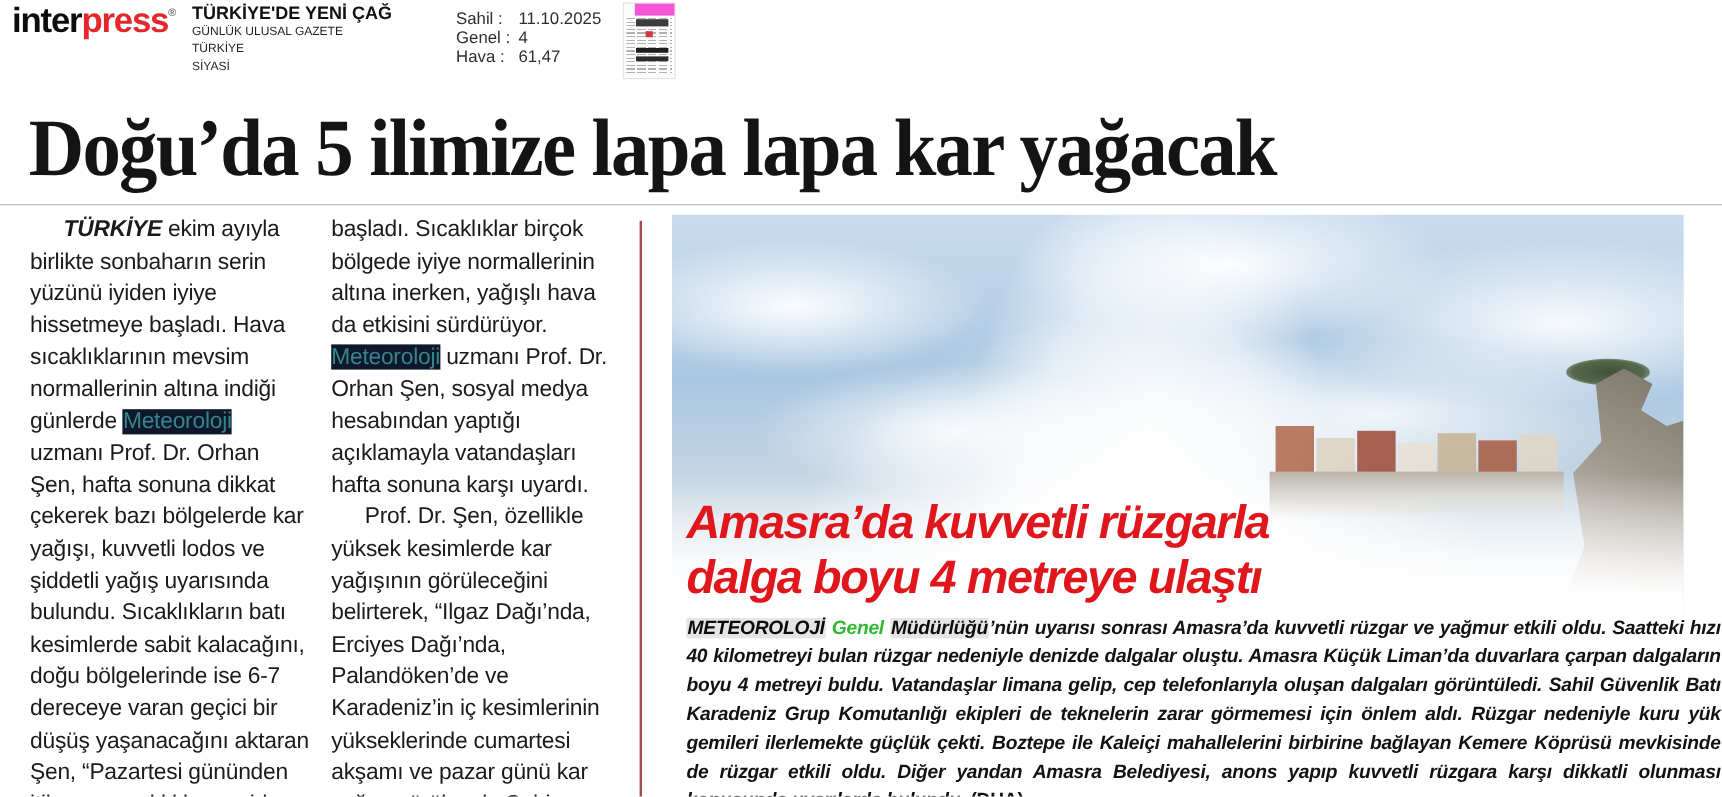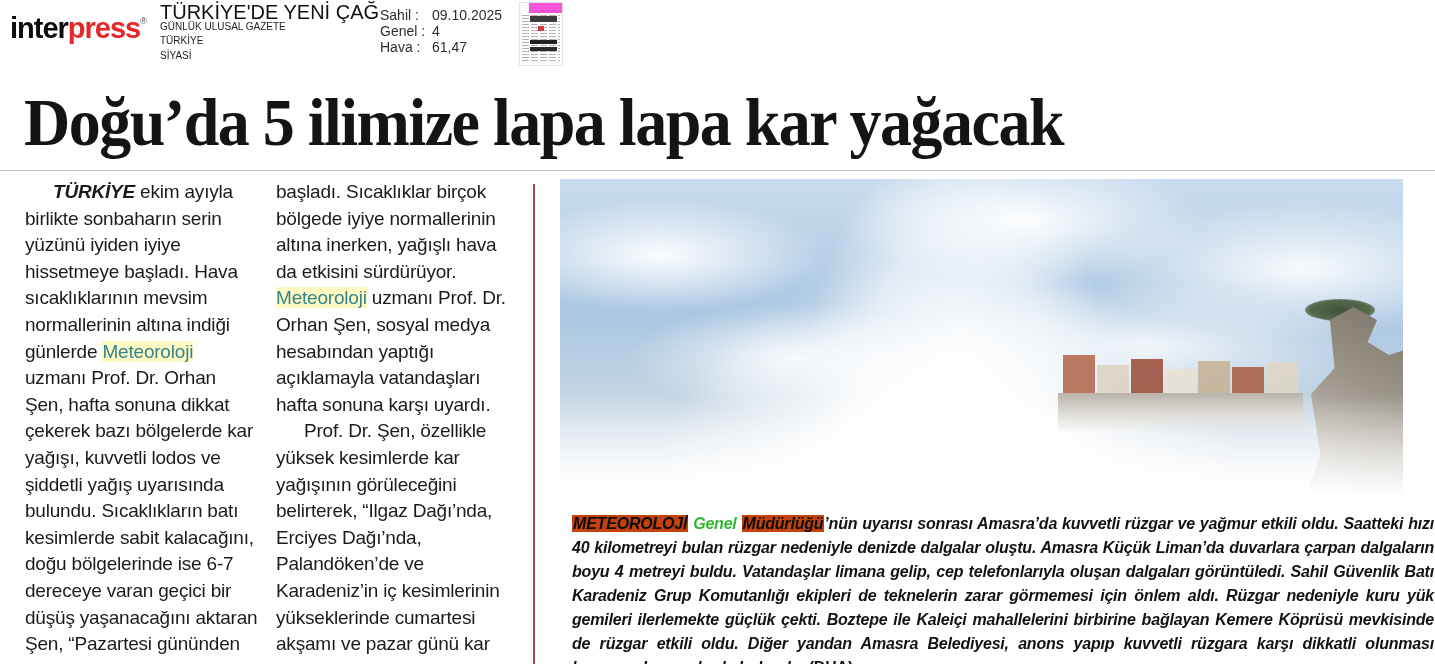--- a/index.html
+++ b/index.html
@@ -1,25 +1,25 @@
 <!DOCTYPE html>
 <html lang="tr"><head>
 <meta charset="utf-8">
 <style>
   html,body{margin:0;padding:0;background:#fff;}
   .page{position:relative;width:1435px;height:664px;background:#fff;overflow:hidden;
         font-family:"Liberation Sans","DejaVu Sans",sans-serif;color:#1c1c1c;}
 
   
-  .logo{position:absolute;left:10px;top:12px;font-size:29px;font-weight:700;letter-spacing:-1px;text-align:right;}
+  .logo{position:absolute;left:10px;top:2px;font-size:29px;font-weight:700;letter-spacing:-1px;text-align:right;}
   .logo .l-black{color:#0d0d0d;}
   .logo .l-red{color:#e5262b;}
   .logo .reg{font-size:9px;vertical-align:14px;color:#444;font-weight:400;letter-spacing:0;}
   .pub{position:absolute;left:160px;top:5px;line-height:14.5px;}
-  .pub .pub-name{font-size:20px;font-weight:400;color:#111;}
+  .pub .pub-name{font-size:15px;font-weight:700;color:#111;}
   .pub .pub-sub{font-size:10px;color:#1f1f1f;}
   .meta{position:absolute;left:380px;top:7px;font-size:14px;color:#2e2e2e;line-height:16px;}
   .meta .lbl{display:inline-block;width:52px;}
   .thumb{position:absolute;left:520px;top:3px;width:42px;height:62px;background:#fcfcfc;
          box-shadow:0 0 0 1px #e3e3e3;}
   .thumb-pink{position:absolute;top:0;right:0;width:78%;height:10px;background:#f655d6;}
   .thumb-cols{position:absolute;top:12px;left:2px;right:2px;bottom:2px;opacity:.75;
       background-image:
         repeating-linear-gradient(to right, transparent 0 7px, #fff 7px 9px),
         repeating-linear-gradient(to bottom, #9a9a9a 0 1px, transparent 1px 3px);}
@@ -36,21 +36,21 @@
   .rule{position:absolute;left:0;top:170px;width:1435px;height:1px;background:#bdbdbd;}
 
   
   .col{position:absolute;top:179px;font-size:19px;line-height:26.6px;color:#1b1b1b;
        letter-spacing:-0.2px;}
   .col p{margin:0;text-indent:28px;}
   .col p.noindent{text-indent:0;}
   .col1{left:25px;width:234px;}
   .col2{left:276px;width:240px;}
   .lead{font-weight:700;font-style:italic;}
-  .hl-cyan{background:#fef9c3;color:#35858f;}
+  .hl-cyan{background:#0f172a;color:#35858f;}
 
   .vdivider{position:absolute;left:533px;top:184px;width:2px;height:480px;background:#a34a52;}
 
   
   .photo-story{position:absolute;left:560px;top:179px;width:875px;height:485px;}
   .photo{position:absolute;left:0;top:0;width:843px;height:346px;overflow:hidden;
       background:
         radial-gradient(ellipse 300px 260px at 46% 98%, rgba(255,255,255,.98) 0%, rgba(255,255,255,.95) 45%, rgba(255,255,255,.5) 72%, rgba(255,255,255,0) 100%),
         radial-gradient(ellipse 150px 220px at 47% 55%, rgba(255,255,255,.92) 0%, rgba(255,255,255,.55) 60%, rgba(255,255,255,0) 100%),
         radial-gradient(ellipse 230px 80px at 12% 22%, rgba(255,255,255,.95), rgba(255,255,255,0) 70%),
@@ -77,40 +77,40 @@
   .shrub{position:absolute;right:28px;top:120px;width:70px;height:22px;border-radius:50%;
       background:radial-gradient(ellipse at center,#40523a 0%,#56684b 60%,rgba(86,104,75,0) 100%);}
   .photo-fade{position:absolute;left:0;bottom:0;width:100%;height:130px;
       background:linear-gradient(180deg,rgba(255,255,255,0) 0%,#fff 78%);}
 
   .red-head{position:absolute;left:12px;top:234px;margin:0;color:#e0161d;
       font-style:italic;font-weight:800;font-size:39px;line-height:46px;letter-spacing:-1.2px;}
   .story-body{position:absolute;left:12px;width:862px;top:333px;margin:0;
       font-style:italic;font-weight:700;font-size:16px;line-height:24px;color:#121212;
       letter-spacing:-0.2px;text-align:justify;}
-  .kw-green{background:#c2410c;color:#0c0c0c;padding:0 1px;}
+  .kw-green{background:#e5e5e5;color:#0c0c0c;padding:0 1px;}
   .word-green{color:#2fb932;margin-top:20px;}
   .agency{font-style:normal;}
 </style>
 </head>
 <body>
 
 <div class="page">
 
   <div class="logo"><span class="l-black">inter</span><span class="l-red">press</span><span class="reg">®</span></div>
 
   <div class="pub">
     <div class="pub-name">TÜRKİYE'DE YENİ ÇAĞ</div>
     <div class="pub-sub">GÜNLÜK ULUSAL GAZETE</div>
     <div class="pub-sub">TÜRKİYE</div>
     <div class="pub-sub">SİYASİ</div>
   </div>
 
   <div class="meta">
-    <div><span class="lbl">Sahil :</span><span>09.10.2025</span></div>
+    <div><span class="lbl">Sahil :</span><span>11.10.2025</span></div>
     <div><span class="lbl">Genel :</span><span>4</span></div>
     <div><span class="lbl">Hava :</span><span>61,47</span></div>
   </div>
 
   <div class="thumb">
     <div class="thumb-pink"></div>
     <div class="thumb-cols"></div>
     <div class="thumb-head"></div>
     <div class="thumb-red"></div>
     <div class="thumb-dark1"></div>
@@ -143,18 +143,20 @@
         <div class="house h6"></div>
         <div class="house h7"></div>
       </div>
       <div class="houses-base"></div>
       <div class="shrub"></div>
       <div class="cliff"></div>
       <div class="photo-fade"></div>
     </div>
 
     <h2 class="red-head">
+      <div>Amasra’da kuvvetli rüzgarla</div>
+      <div>dalga boyu 4 metreye ulaştı</div>
     </h2>
 
     <p class="story-body"><span class="kw-green">METEOROLOJİ</span> <span class="word-green">Genel</span> <span class="kw-green">Müdürlüğü</span><span>’nün uyarısı sonrası Amasra’da kuvvetli rüzgar ve yağmur etkili oldu. Saatteki hızı 40 kilometreyi bulan rüzgar nedeniyle denizde dalgalar oluştu. Amasra Küçük Liman’da duvarlara çarpan dalgaların boyu 4 metreyi buldu. Vatandaşlar limana gelip, cep telefonlarıyla oluşan dalgaları görüntüledi. Sahil Güvenlik Batı Karadeniz Grup Komutanlığı ekipleri de teknelerin zarar görmemesi için önlem aldı. Rüzgar nedeniyle kuru yük gemileri ilerlemekte güçlük çekti. Boztepe ile Kaleiçi mahallelerini birbirine bağlayan Kemere Köprüsü mevkisinde de rüzgar etkili oldu. Diğer yandan Amasra Belediyesi, anons yapıp kuvvetli rüzgara karşı dikkatli olunması konusunda uyarılarda bulundu.</span> <span class="agency">(DHA)</span></p>
   </section>
 
 </div>
 
 </body></html>

